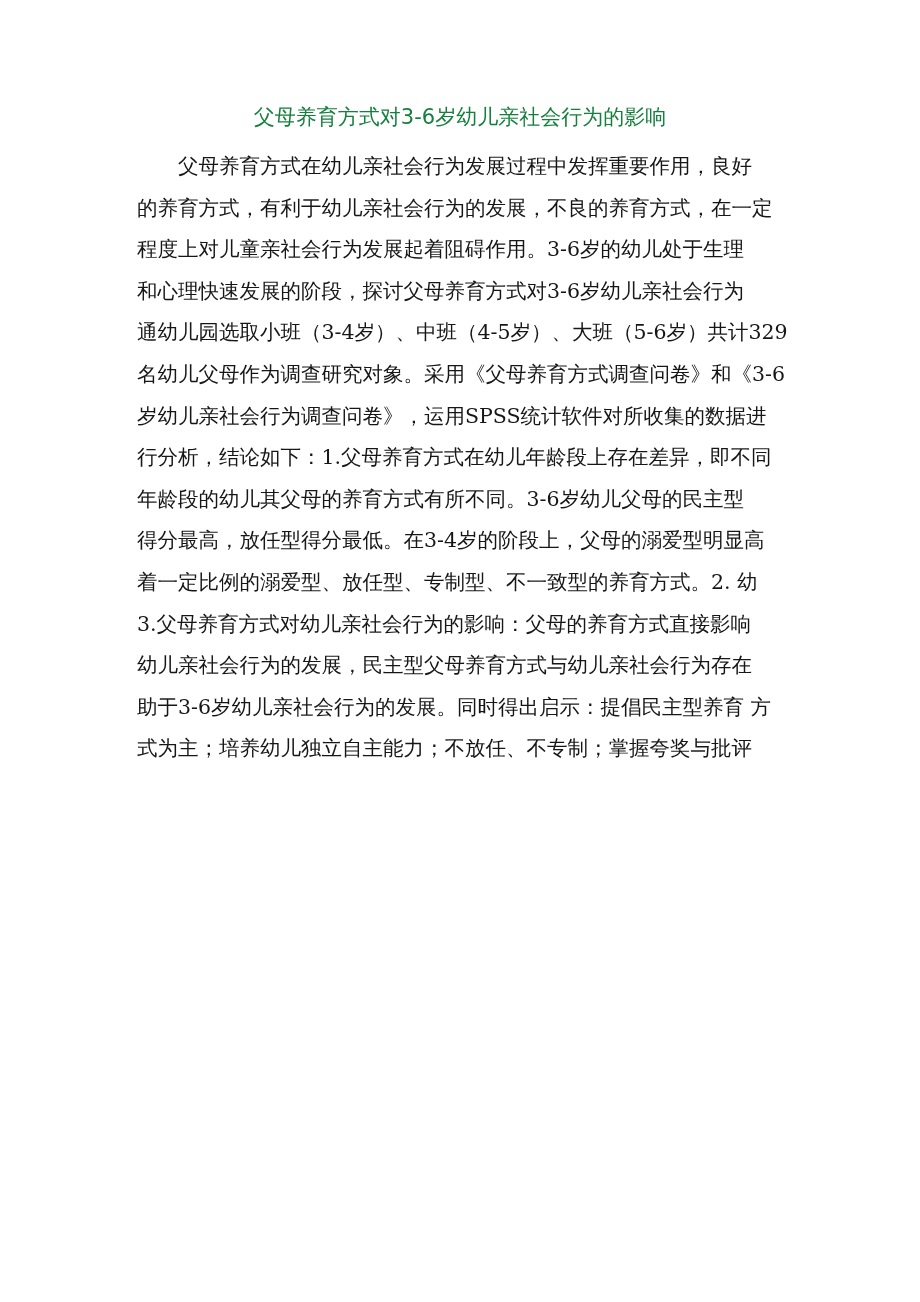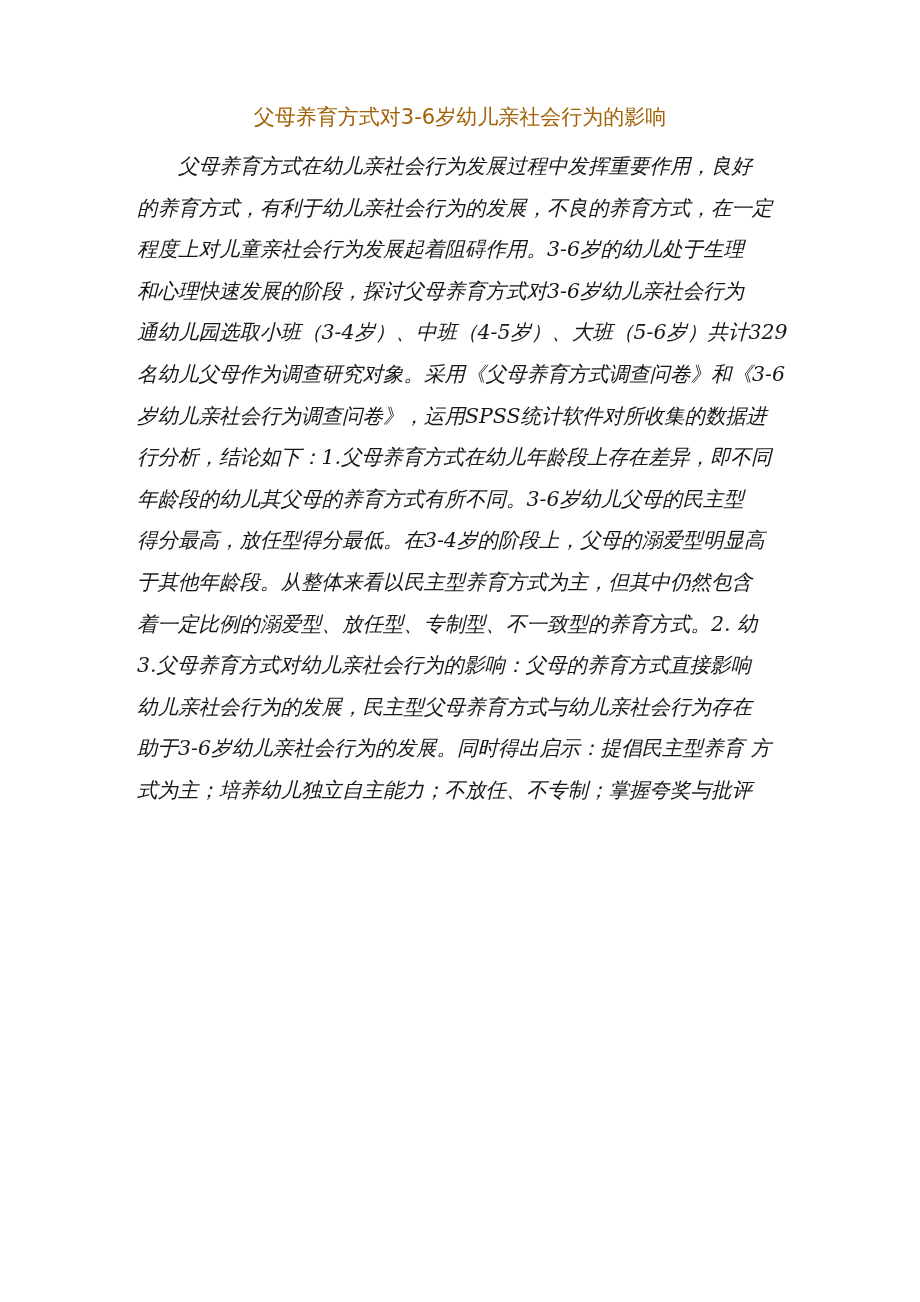--- a/index.html
+++ b/index.html
@@ -24,29 +24,28 @@
     }
     .title {
       position: absolute;
       left: 0;
       top: 102px;
       width: 920px;
       text-align: center;
       font-family: "DejaVu Sans", "Liberation Sans", sans-serif;
       font-size: 21px;
       line-height: 30px;
-      color: #a16207;
+      color: #15803d;
       letter-spacing: 0px;
     }
     .body-text {
       position: absolute;
       left: 137px;
       top: 149px;
       width: 680px;
-      font-style: italic;
     }
     .line {
       display: block;
       height: 41.6px;
       line-height: 34px;
       font-size: 20.5px;
       white-space: nowrap;
       color: #161616;
     }
     .line.indent {
@@ -63,20 +62,19 @@
     <span class="line indent">父母养育方式在幼儿亲社会行为发展过程中发挥重要作用，良好</span>
     <span class="line">的养育方式，有利于幼儿亲社会行为的发展，不良的养育方式，在一定</span>
     <span class="line">程度上对儿童亲社会行为发展起着阻碍作用。3-6岁的幼儿处于生理</span>
     <span class="line">和心理快速发展的阶段，探讨父母养育方式对3-6岁幼儿亲社会行为</span>
     <span class="line">通幼儿园选取小班（3-4岁）、中班（4-5岁）、大班（5-6岁）共计329</span>
     <span class="line">名幼儿父母作为调查研究对象。采用《父母养育方式调查问卷》和《3-6</span>
     <span class="line">岁幼儿亲社会行为调查问卷》，运用SPSS统计软件对所收集的数据进</span>
     <span class="line">行分析，结论如下：1.父母养育方式在幼儿年龄段上存在差异，即不同</span>
     <span class="line">年龄段的幼儿其父母的养育方式有所不同。3-6岁幼儿父母的民主型</span>
     <span class="line">得分最高，放任型得分最低。在3-4岁的阶段上，父母的溺爱型明显高</span>
-    <span class="line">于其他年龄段。从整体来看以民主型养育方式为主，但其中仍然包含</span>
     <span class="line">着一定比例的溺爱型、放任型、专制型、不一致型的养育方式。2. 幼</span>
     <span class="line">3.父母养育方式对幼儿亲社会行为的影响：父母的养育方式直接影响</span>
     <span class="line">幼儿亲社会行为的发展，民主型父母养育方式与幼儿亲社会行为存在</span>
     <span class="line">助于3-6岁幼儿亲社会行为的发展。同时得出启示：提倡民主型养育  方</span>
     <span class="line">式为主；培养幼儿独立自主能力；不放任、不专制；掌握夸奖与批评</span>
   </div>
 </div>
 
 </body></html>

